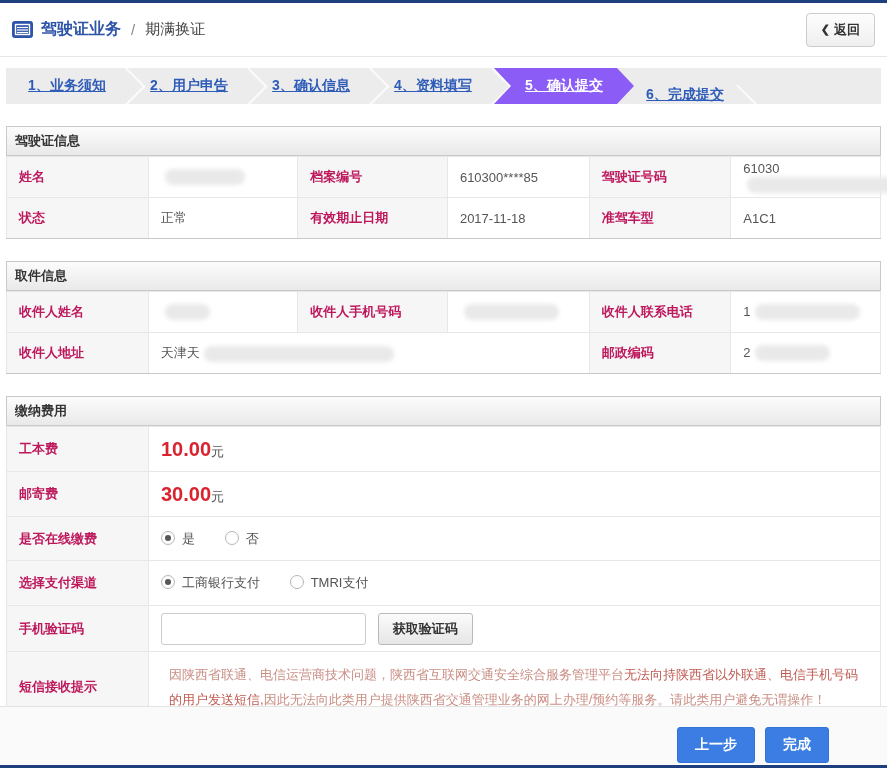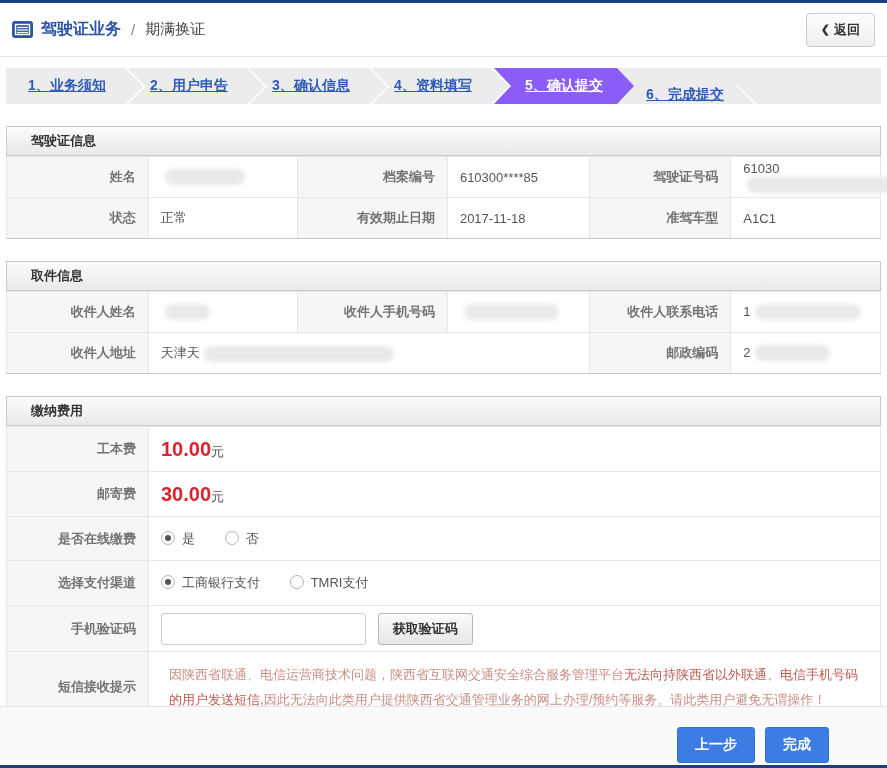--- a/index.html
+++ b/index.html
@@ -46,34 +46,34 @@
   .step.active {
     width:140px; margin-right:-17px; z-index:2;
     background:#8b5cf6; color:#fff;
     clip-path:polygon(0 0, calc(100% - 17px) 0, 100% 50%, calc(100% - 17px) 100%, 0 100%, 17px 50%);
   }
   .step.after-active { padding-left:14px;margin-top:17px; }
   .steps-filler { flex:1; }
   
   .section { margin:22px 6px 0 6px; }
   .section-head {
-    height:30px; line-height:28px; padding-left:24px;
+    height:30px; line-height:28px; padding-left:8px;
     font-size:13px; font-weight:bold; color:#333;
     background:linear-gradient(#fcfcfc,#e9e9e9);
     border:1px solid #c9c9c9;
   }
   table.info { width:100%; border-collapse:collapse; table-layout:fixed; }
   table.info td {
     border:1px solid #e7e7e7; height:41px;
     font-size:13px; padding:0 12px; vertical-align:middle;
   }
   table.info tr:last-child td { border-bottom:1px solid #c9c9c9; }
   td.lbl {
-    background:#f6f6f6; text-align:right;
-    color:#737373; font-weight:bold; width:142px;
+    background:#f6f6f6; 
+    color:#be185d; font-weight:bold; width:142px;
   }
   td.val { background:#fff; text-align:left; color:#555; }
   col.c-lbl { width:16.2%; } col.c-val { width:17.1%; }
   
   .blur {
     display:inline-block; vertical-align:middle; height:16px;
     background:#e9e9e9; border-radius:9px; filter:blur(2px);
     margin-left:4px;
   }
   .w45{width:45px;} .w75{width:75px;} .w80{width:80px;}

